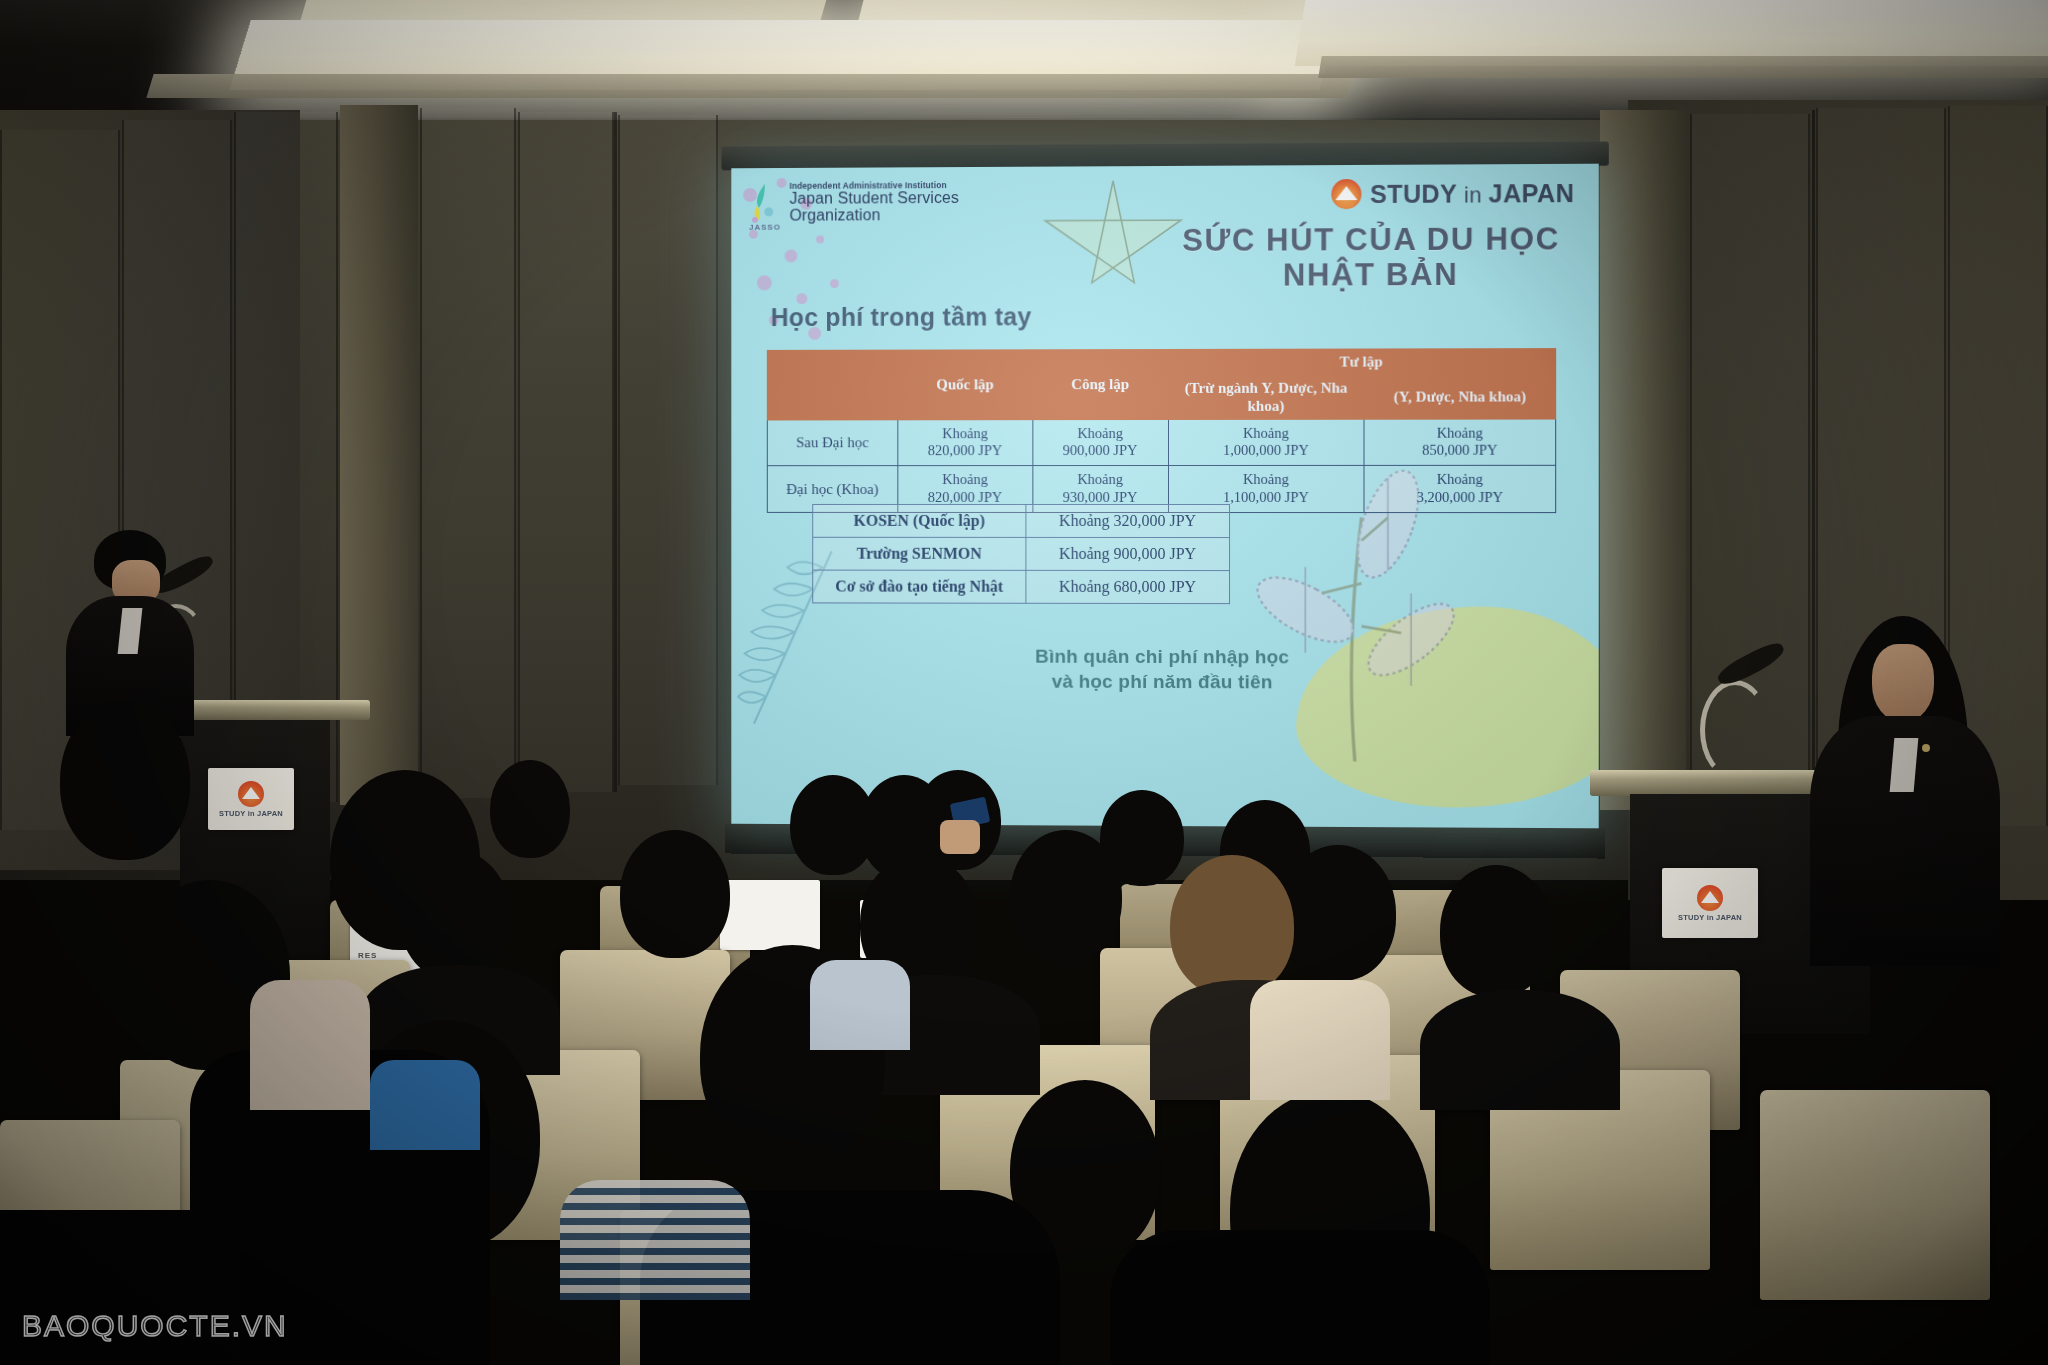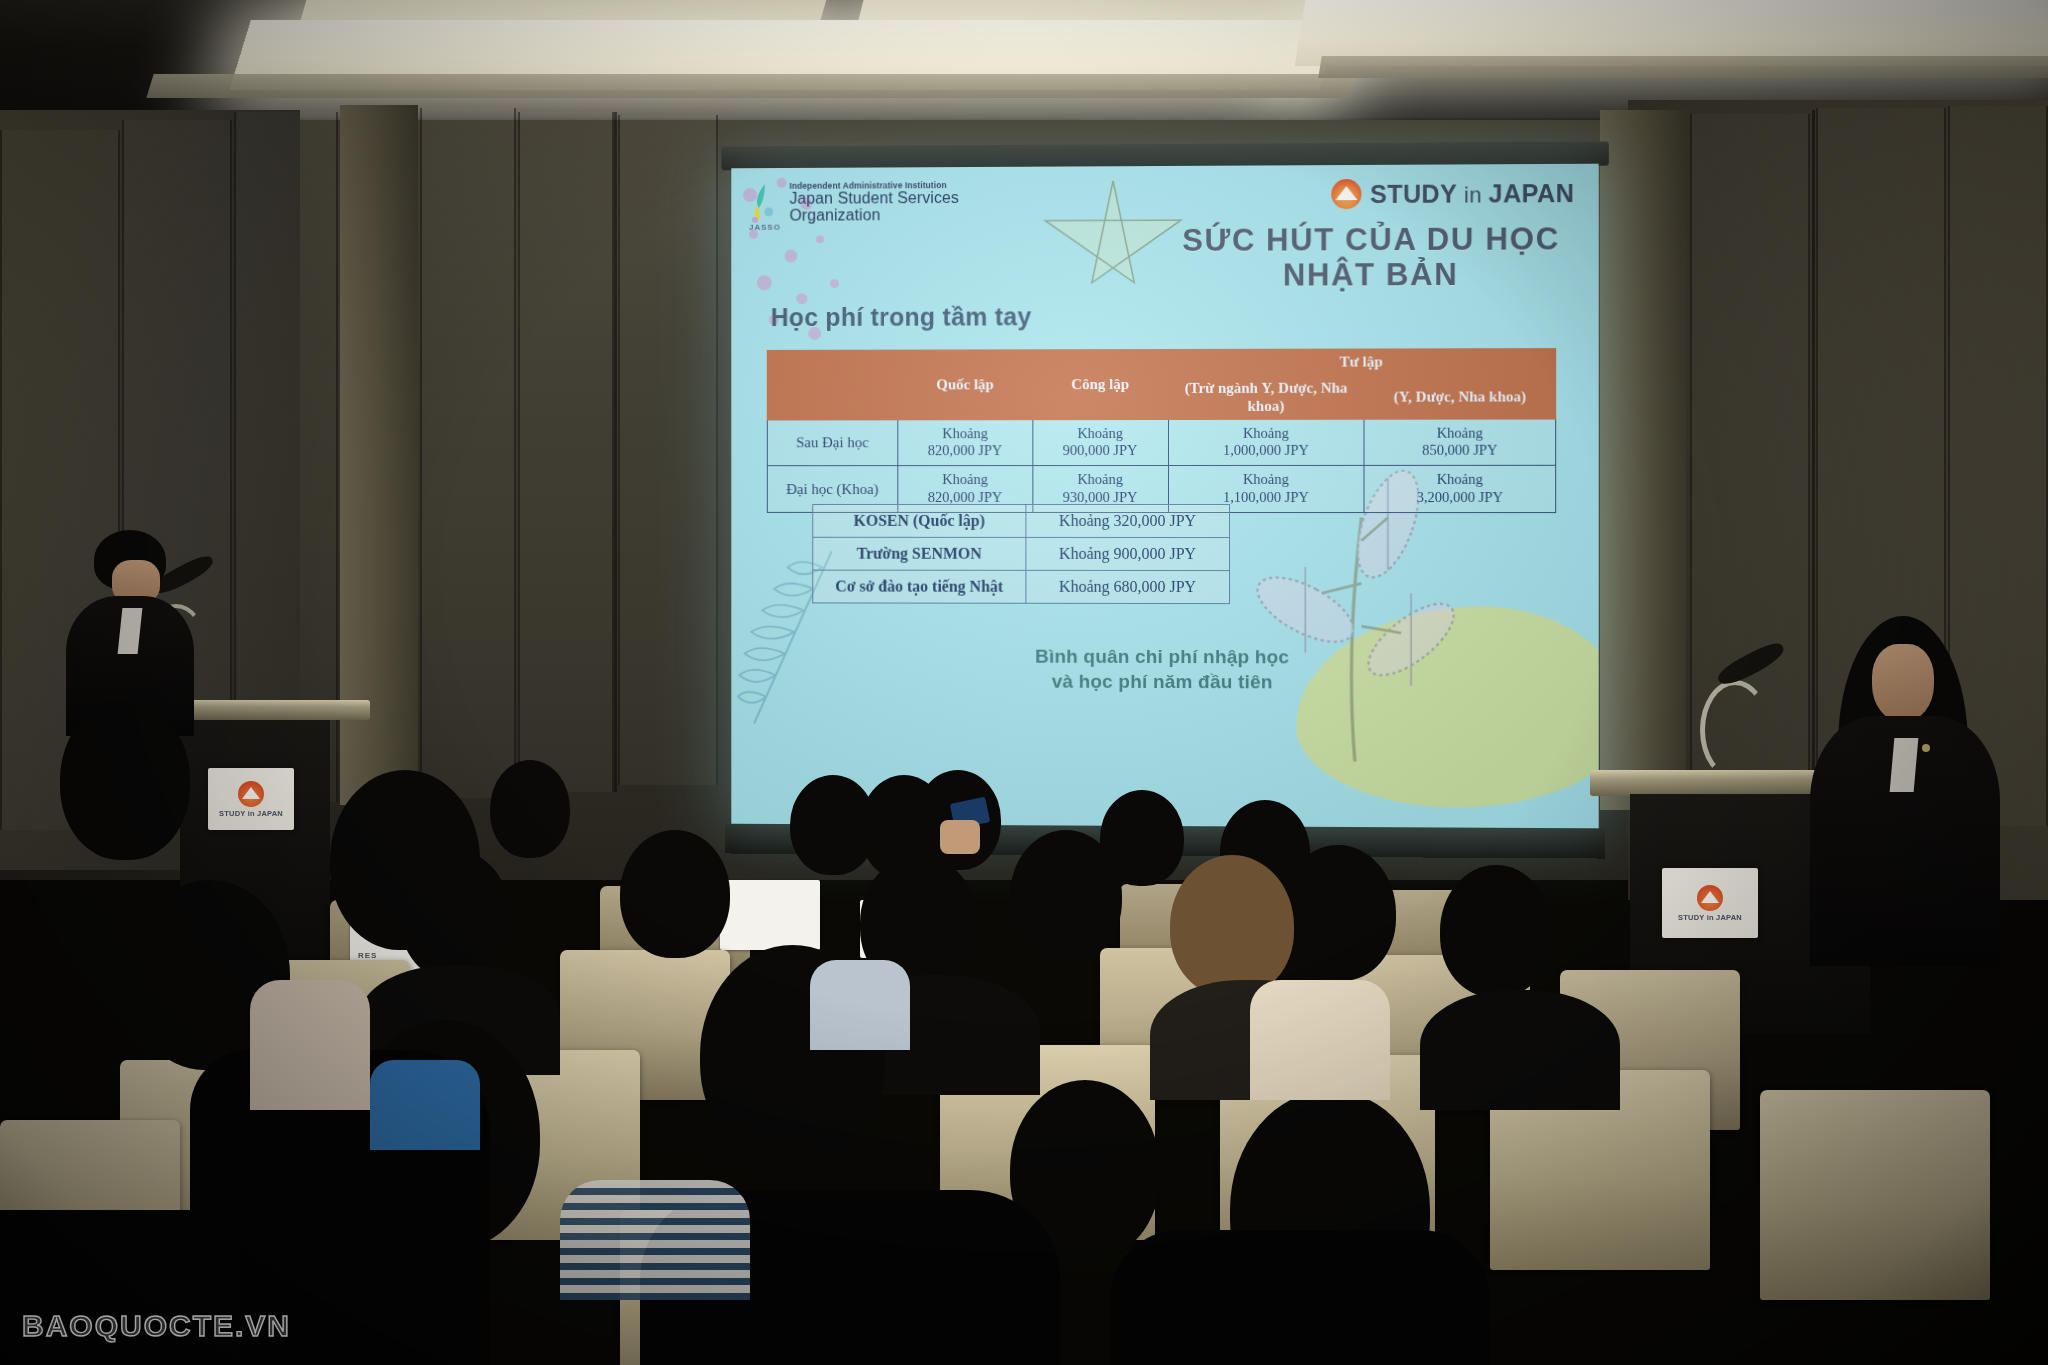--- a/index.html
+++ b/index.html
@@ -156,21 +156,21 @@
   .chair-dim { background:linear-gradient(180deg,#cfc3a2 0%,#b5a888 55%,#8d8164 100%); }
   .chair-dark { background:linear-gradient(180deg,#b0a486 0%,#948869 55%,#6f6650 100%); }
 
   .paper { position:absolute; background:#f4f2ec; border-radius:2px;
     box-shadow:0 1px 3px rgba(0,0,0,.4); font-size:8px; color:#555; }
 
   .vignette { position:absolute; inset:0; pointer-events:none;
     background:radial-gradient(ellipse at 50% 42%, rgba(0,0,0,0) 40%, rgba(0,0,0,.45) 86%, rgba(0,0,0,.72) 100%); }
   .dark-fg { position:absolute; background:#050505; }
 
-  .watermark { position:absolute; left:22px; bottom:22px; font-size:30px; font-weight:700;
+  .watermark { position:absolute; left:22px; bottom:22px; font-size:30px; font-weight:400;
     letter-spacing:2px; color:rgba(255,255,255,.16);
     -webkit-text-stroke:1.4px rgba(255,255,255,.60); }
 </style>
 </head>
 <body>
 
 <div id="stage">
 
   <div class="ceiling-dark"></div>
   <div class="ceiling-panelA"></div>

